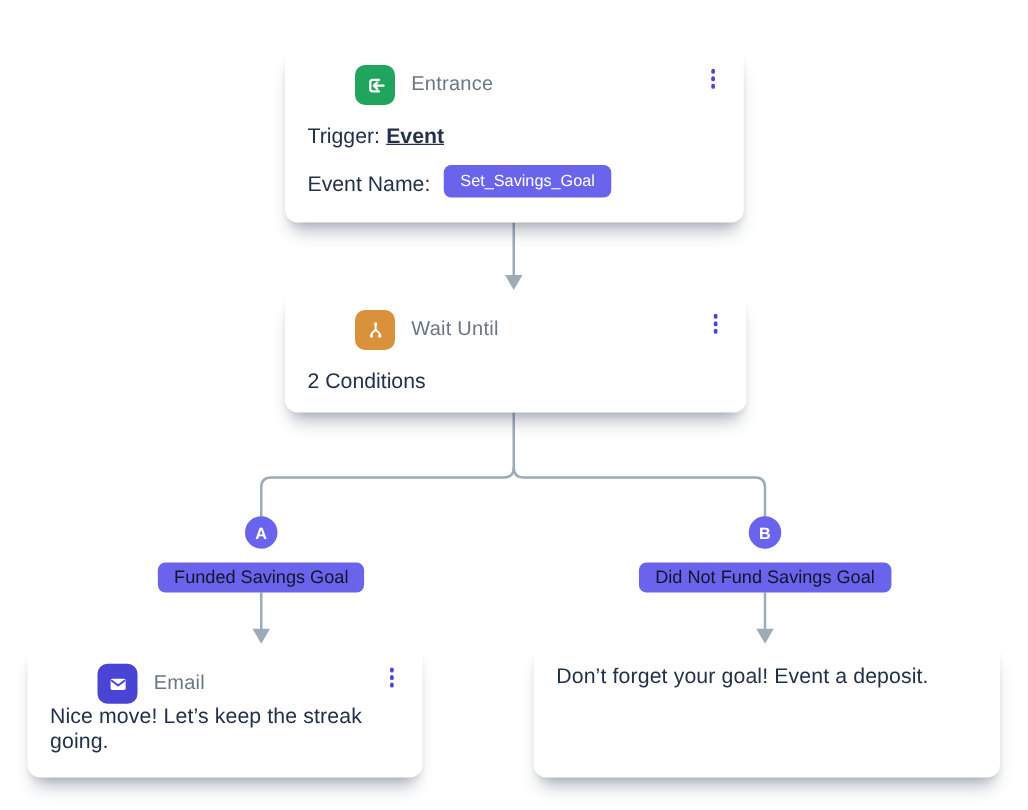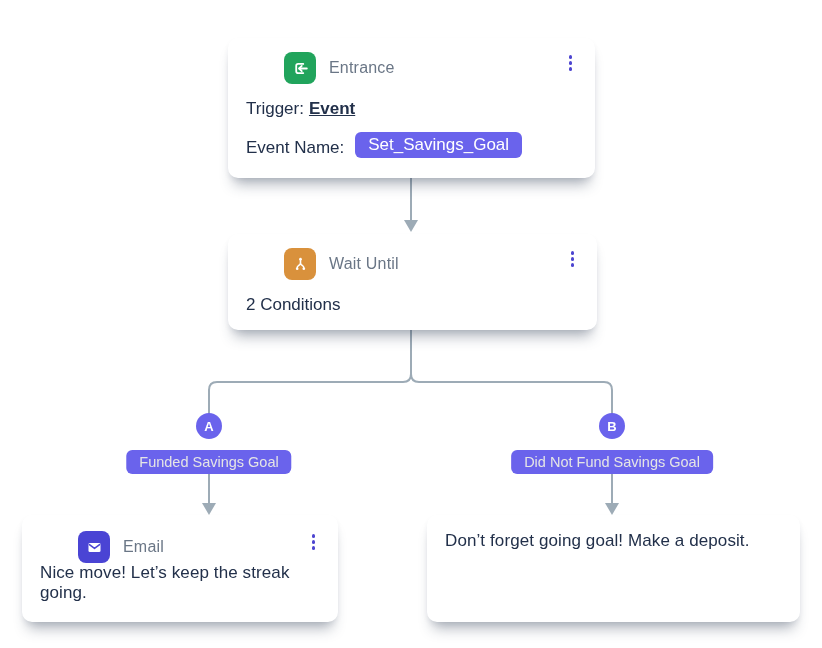--- a/index.html
+++ b/index.html
@@ -86,21 +86,21 @@
     display: flex;
     align-items: center;
   }
   .card-row .bold { font-weight: 700; text-decoration: underline; }
   .card-row .lbl { margin-right: 5px; }
   .event-row { margin-top: 13px; align-items: flex-end; }
   .chip {
     display: inline-block;
     background: var(--purple);
     color: #ffffff;
-    font-size: 17px;
+    font-size: 13px;
     padding: 4px 13px;
     border-radius: 6px;
     margin-left: 6px;
     line-height: 18px;
   }
   .message {
     margin-top: 0;
     font-size: 17px;
     color: var(--text-dark);
     letter-spacing: 0.1px;
@@ -117,21 +117,21 @@
     display: flex; align-items: center; justify-content: center;
     z-index: 2;
   }
   .branch-circle.a { left: 196px; }
   .branch-circle.b { left: 599px; }
   .branch-pill {
     position: absolute;
     top: 450px;
     transform: translateX(-50%);
     background: var(--purple);
-    color: #e5e5e5;
+    color: #0f172a;
     font-size: 14.5px;
     padding: 4px 13px;
     border-radius: 6px;
     white-space: nowrap;
     line-height: 16px;
     z-index: 2;
     cursor: pointer;
   }
   .branch-pill.a { left: 209px; }
   .branch-pill.b { left: 612px; text-align: center; }
@@ -220,16 +220,16 @@
       <button class="kebab">
         <i></i>
           <i></i>
           <i></i>
       </button>
     </div>
     <div class="message">Nice move! Let’s keep the streak going.</div>
   </div>
 
   <div class="card card-rcs">
-    <div class="message">Don’t forget going goal! Make a deposit.</div>
+    <div class="message">Don’t forget your goal! Event a deposit.</div>
   </div>
 
 </div>
 
 </body></html>

